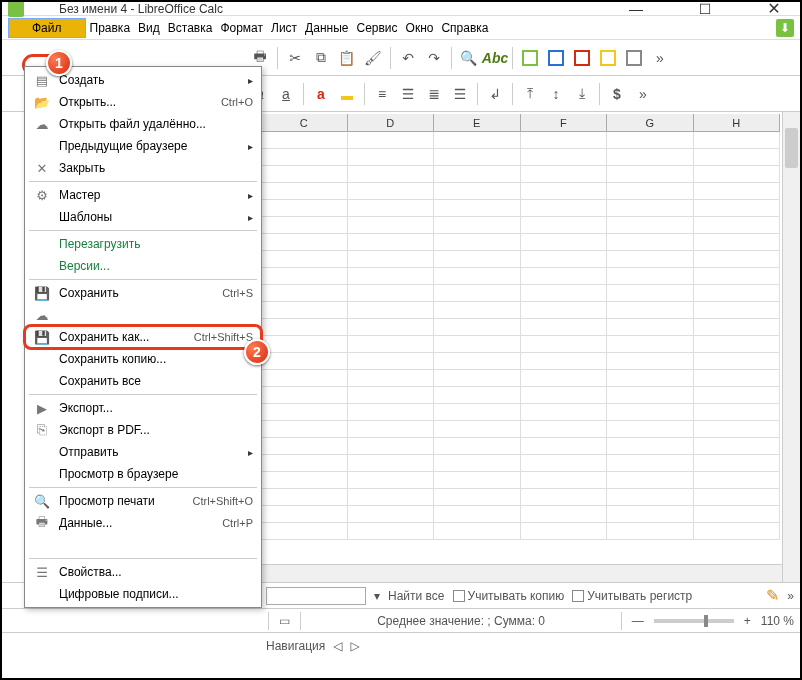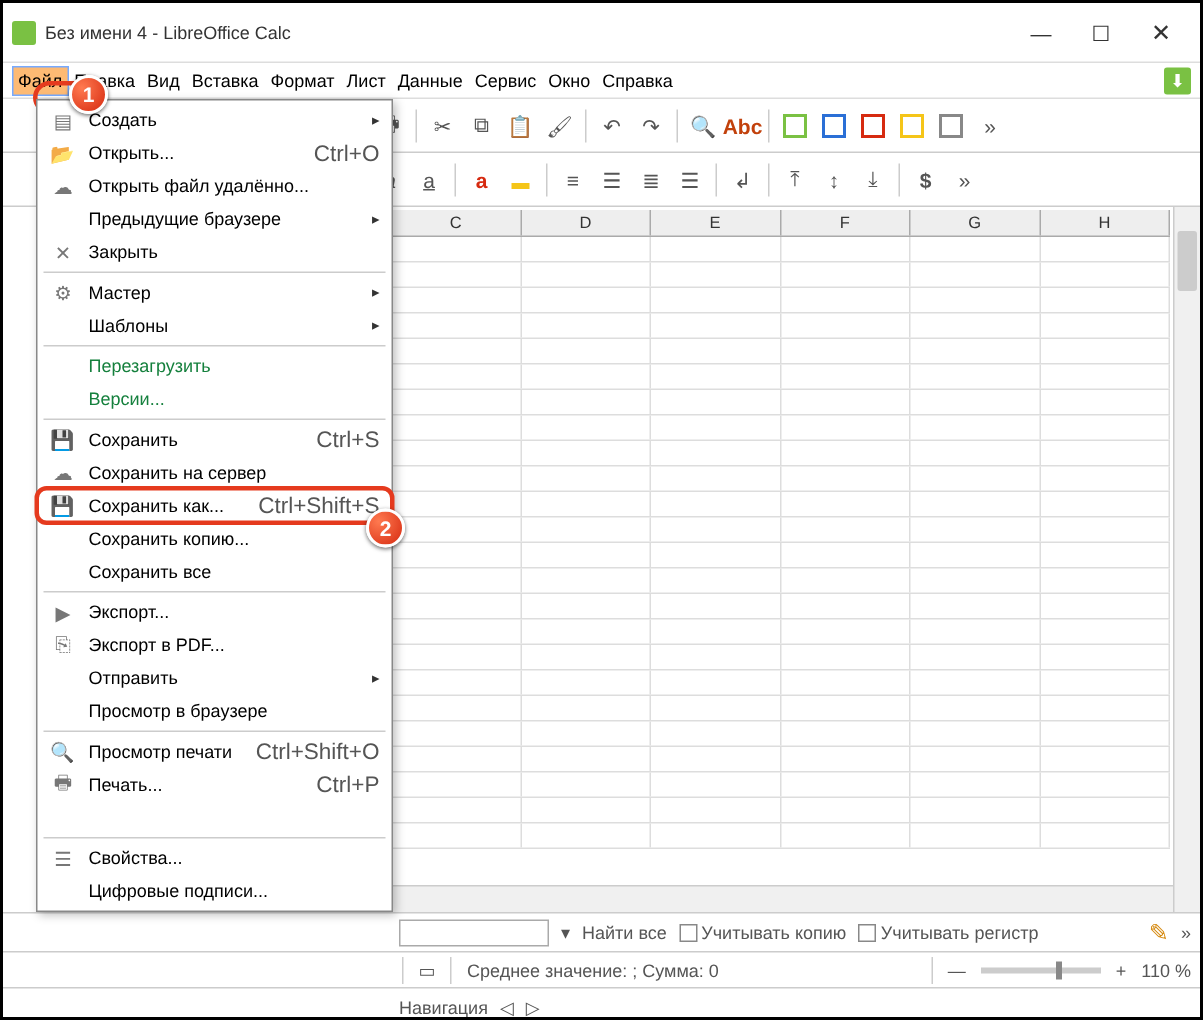--- a/index.html
+++ b/index.html
@@ -1,26 +1,26 @@
 <!DOCTYPE html>
 <html><head>
 <meta charset="utf-8">
 <style>
   * { box-sizing: border-box; margin: 0; padding: 0; font-family: "Segoe UI", Tahoma, sans-serif; font-size: 12px; }
   body { background: #fff; width: 802px; height: 680px; overflow: hidden; position: relative; border: 2px solid #000; }
 
-  .titlebar { height: 40px; background: #fff; display: flex; align-items: center; padding: 0 6px; border-bottom: 1px solid #ddd; }
+  .titlebar { height: 14px; background: #fff; display: flex; align-items: center; padding: 0 6px; border-bottom: 1px solid #ddd; gap: 29px; }
   .titlebar .app-icon { width: 16px; height: 16px; margin-right: 6px; background: #7ac143; border-radius: 2px; }
   .titlebar .title { flex: 1; color: #333; }
   .titlebar .winbtn { width: 40px; height: 28px; display: flex; align-items: center; justify-content: center; color: #333; font-size: 14px; cursor: pointer; }
   .titlebar .winbtn.close { font-size: 16px; }
 
   .menubar { height: 24px; display: flex; align-items: center; padding: 0 6px; border-bottom: 1px solid #ddd; position: relative; }
   .menubar .mitem { padding: 3px 4px; cursor: pointer; }
-  .menubar .mitem.active { background: #fdba74; border: 1px solid #77aaff; padding: 2px 3px; }
+  .menubar .mitem.active { background: #eab308; border: 1px solid #77aaff; padding: 2px 23px; }
   .menubar .right-icon { margin-left: auto; width: 18px; height: 18px; background: #7ac143; border-radius: 2px; display:flex; align-items:center; justify-content:center; color:#fff; }
 
   .toolbar { height: 36px; display: flex; align-items: center; padding: 0 4px; border-bottom: 1px solid #ccc; gap: 2px; }
   .toolbar .tb, .toolbar2 .tb { width: 24px; height: 24px; display: flex; align-items: center; justify-content: center; border: 1px solid transparent; cursor: pointer; color: #555; font-size: 14px; }
   .toolbar .sep, .toolbar2 .sep { width: 1px; height: 22px; background: #ccc; margin: 0 3px; }
 
   .toolbar2 { height: 36px; display: flex; align-items: center; padding: 0 4px; border-bottom: 1px solid #ccc; gap: 2px; }
 
   .sheet-area { position: relative; height: 470px; background: #fff; overflow: hidden; }
   .col-headers { position: absolute; left: 259px; right: 20px; top: 2px; height: 18px; display: flex; background: #eee; border-bottom: 1px solid #aaa; }
@@ -43,21 +43,21 @@
   .statusbar .zoomslider .zt { position:absolute; top:-4px; left:50px; width:4px; height:12px; background:#888; }
 
   .navbar { height: 26px; display: flex; align-items: center; padding: 0 6px; border-top: 1px solid #ccc; font-size: 11px; color: #555; gap: 8px; }
 
   
   .dropdown { position: absolute; left: 22px; top: 64px; width: 238px; background: #fff; border: 1px solid #888; box-shadow: 2px 2px 6px rgba(0,0,0,0.25); z-index: 10; padding: 2px 0; }
   .dropdown .dmitem { display: flex; align-items: center; height: 22px; padding: 0 8px; cursor: pointer; position: relative; }
   .dropdown .dmitem.disabled { color: #15803d; }
   .dropdown .dmitem .dicon { width: 18px; height: 16px; margin-right: 8px; display:flex; align-items:center; justify-content:center; color:#777; font-size:13px; }
   .dropdown .dmitem .dlabel { flex: 1; white-space: nowrap; }
-  .dropdown .dmitem .dshort { color: #555; font-size: 15px; margin-left: 6px; }
+  .dropdown .dmitem .dshort { color: #555; font-size: 11px; margin-left: 6px; }
   .dropdown .dmitem .arrow { margin-left: auto; color: #333; font-size: 10px; }
   .dropdown .dsep { height: 1px; background: #ccc; margin: 2px 4px; }
   .dropdown .dmitem.highlight { outline: 3px solid #e53a1e; outline-offset: -1px; border-radius: 6px; }
 
   
   .callout { position: absolute; width: 26px; height: 26px; border-radius: 50%; background: radial-gradient(circle at 30% 30%, #ff7a50, #d62a10); border: 2px solid #fff; box-shadow: 0 1px 3px rgba(0,0,0,0.6); color: #fff; font-weight: bold; display: flex; align-items: center; justify-content: center; font-size: 14px; z-index: 20; }
   .callout.c1 { left: 44px; top: 48px; }
   .callout.c2 { left: 242px; top: 337px; }
   .file-outline { position: absolute; left: 20px; top: 52px; width: 42px; height: 22px; border:3px solid #e53a1e; border-radius:12px; z-index:5; }
   svg { width: 16px; height: 16px; }
@@ -95,21 +95,21 @@
   <div class="sep"></div>
   <div class="tb">✂</div>
   <div class="tb">⧉</div>
   <div class="tb">📋</div>
   <div class="tb">🖌</div>
   <div class="sep"></div>
   <div class="tb">↶</div>
   <div class="tb">↷</div>
   <div class="sep"></div>
   <div class="tb">🔍</div>
-  <div class="tb" style="color:#c2410c;font-weight:bold;">Abc</div>
+  <div class="tb" style="color:#4d7c0f;font-weight:bold;font-style:italic;">Abc</div>
   <div class="sep"></div>
   <div class="tb">
       <svg>
         <rect x="1" y="1" width="14" height="14" fill="none" stroke="#7ac143" stroke-width="2"></rect>
       </svg>
     </div>
   <div class="tb">
       <svg>
         <rect x="1" y="1" width="14" height="14" fill="none" stroke="#2a6fd6" stroke-width="2"></rect>
       </svg>
@@ -377,21 +377,21 @@
   <span><span class="chk"></span><span>Учитывать регистр</span></span>
   <span style="margin-left:auto;color:#d68a10;font-size:16px;">✎</span>
   <span>»</span>
 </div>
 
 <div class="statusbar">
   <div style="width:250px"></div>
   <div class="sep2"></div>
   <span>▭</span>
   <div class="sep2"></div>
-  <div class="fill" style="text-align:left;">Среднее значение: ; Сумма: 0</div>
+  <div class="fill" style="text-align:center;">Среднее значение: ; Сумма: 0</div>
   <div class="sep2"></div>
   <span>—</span>
   <div class="zoomslider">
       <div class="zt"></div>
     </div>
   <span>+</span>
   <span>110 %</span>
 </div>
 
 <div class="navbar">
@@ -446,21 +446,20 @@
       <span class="dlabel">Версии...</span>
     </div>
     <div class="dsep"></div>
     <div class="dmitem">
       <span class="dicon">💾</span>
       <span class="dlabel">Сохранить</span>
       <span class="dshort">Ctrl+S</span>
     </div>
     <div class="dmitem">
       <span class="dicon">☁</span>
-      <span class="dlabel">Сохранить на сервер</span>
     </div>
     <div class="dmitem highlight">
       <span class="dicon">💾</span>
       <span class="dlabel">Сохранить как...</span>
       <span class="dshort">Ctrl+Shift+S</span>
     </div>
     <div class="dmitem">
       <span class="dicon"></span>
       <span class="dlabel">Сохранить копию...</span>
     </div>
@@ -487,21 +486,21 @@
       <span class="dlabel">Просмотр в браузере</span>
     </div>
     <div class="dsep"></div>
     <div class="dmitem">
       <span class="dicon">🔍</span>
       <span class="dlabel">Просмотр печати</span>
       <span class="dshort">Ctrl+Shift+O</span>
     </div>
     <div class="dmitem">
       <span class="dicon">🖶</span>
-      <span class="dlabel">Печать...</span>
+      <span class="dlabel">Данные...</span>
       <span class="dshort">Ctrl+P</span>
     </div>
     <div class="dmitem">
       <span class="dicon"></span>
     </div>
     <div class="dsep"></div>
     <div class="dmitem">
       <span class="dicon">☰</span>
       <span class="dlabel">Свойства...</span>
     </div>

